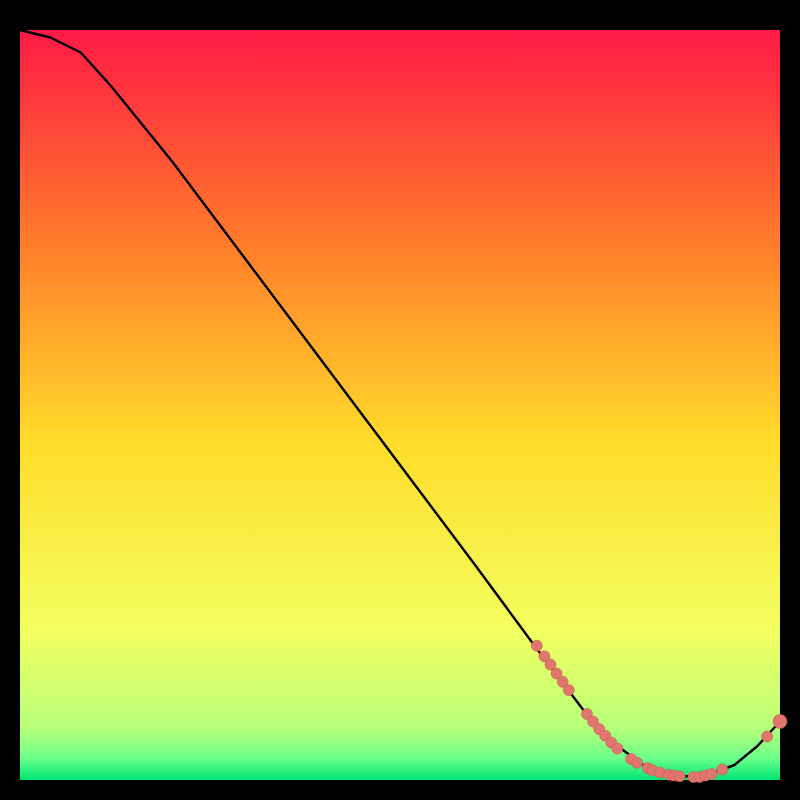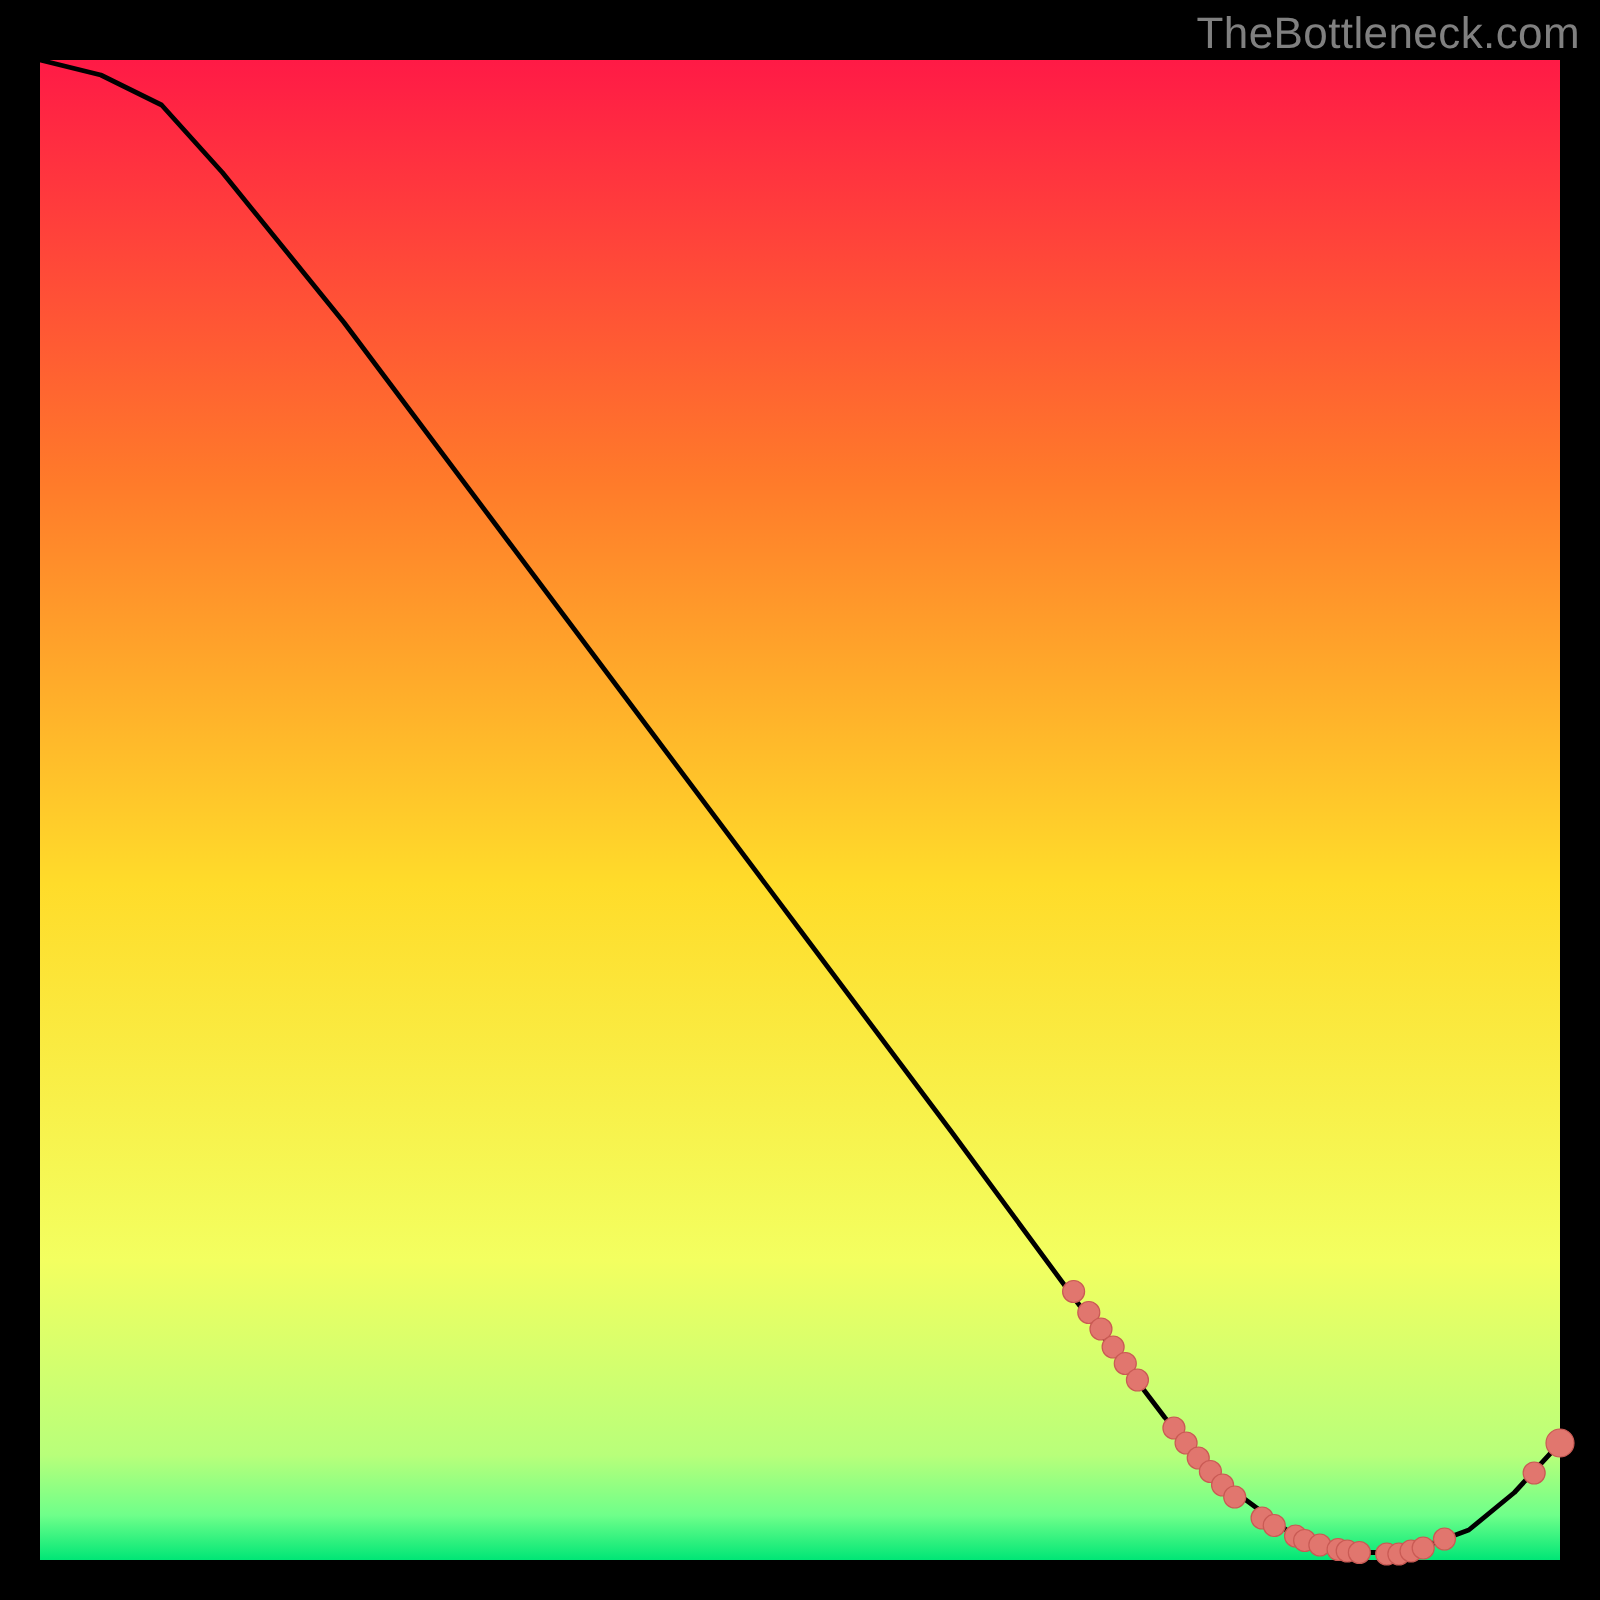--- a/index.html
+++ b/index.html
@@ -72,14 +72,13 @@
         <circle cx="693.36" cy="777.00" r="5.5" fill="#e1766e" stroke="#c95a54" stroke-width="0.6"></circle>
         <circle cx="699.44" cy="777.00" r="5.5" fill="#e1766e" stroke="#c95a54" stroke-width="0.6"></circle>
         <circle cx="705.52" cy="775.50" r="5.5" fill="#e1766e" stroke="#c95a54" stroke-width="0.6"></circle>
         <circle cx="711.60" cy="774.00" r="5.5" fill="#e1766e" stroke="#c95a54" stroke-width="0.6"></circle>
         <circle cx="722.24" cy="769.50" r="5.5" fill="#e1766e" stroke="#c95a54" stroke-width="0.6"></circle>
         <circle cx="767.08" cy="736.50" r="5.5" fill="#e1766e" stroke="#c95a54" stroke-width="0.6"></circle>
         <circle cx="780.00" cy="721.50" r="7" fill="#e1766e" stroke="#c95a54" stroke-width="0.6"></circle>
       </g>
   </svg>
 
-  <div class="watermark">TheBottleneck.com</div>
 </div>
 
 </body></html>

